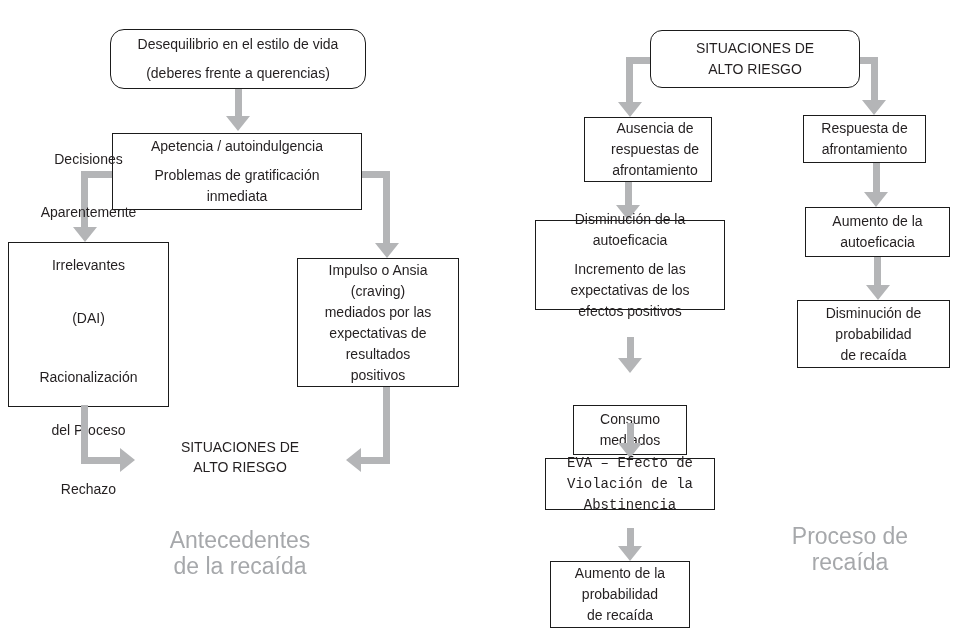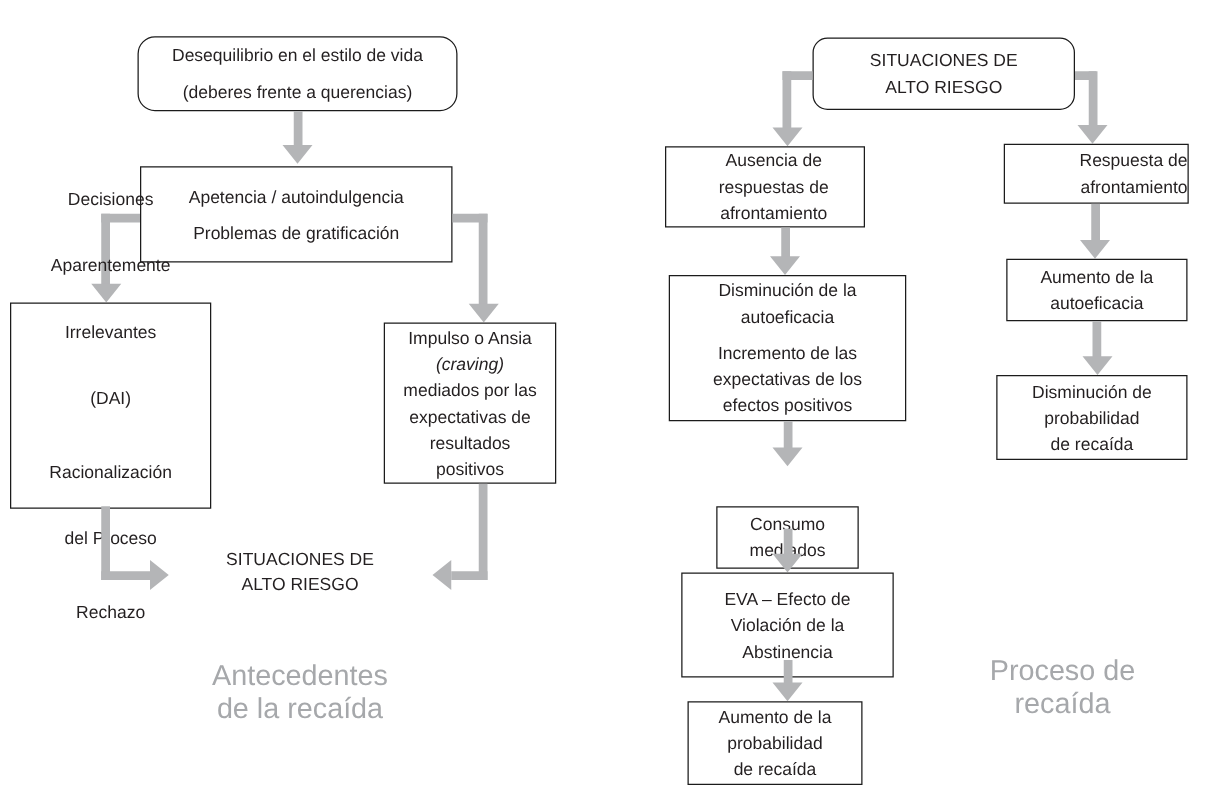--- a/index.html
+++ b/index.html
@@ -16,21 +16,21 @@
   }
   .box{
     position:absolute;box-sizing:border-box;border:1.5px solid var(--border-color);
     background:#fff;display:flex;flex-direction:column;justify-content:center;
     text-align:center;font-size:14px;line-height:21px;
   }
   .rounded{border-radius:14px;}
   .line{white-space:nowrap;}
   .gap{margin-top:8px;}
   .gap-sm{margin-top:6px;}
-  .italic{font-style:italic;}
+  .italic{}
   .shaft{position:absolute;background:var(--arrow-color);}
   .head{position:absolute;width:0;height:0;}
   .head-down{border-left:12px solid transparent;border-right:12px solid transparent;border-top:15px solid var(--arrow-color);}
   .head-right{border-top:12px solid transparent;border-bottom:12px solid transparent;border-left:15px solid var(--arrow-color);}
   .head-left{border-top:12px solid transparent;border-bottom:12px solid transparent;border-right:15px solid var(--arrow-color);}
   .flow-label{position:absolute;text-align:center;font-size:14px;line-height:20px;color:var(--text-color);}
   .caption{position:absolute;text-align:center;font-size:23px;line-height:26px;color:var(--caption-color);}
 </style>
 </head>
 <body>
@@ -43,20 +43,21 @@
   </div>
 
   <div>
     <div class="shaft" style="left:234.5px;top:89px;width:7px;height:28px;"></div>
     <div class="head head-down" style="left:226px;top:116px;"></div>
   </div>
 
   <div class="box" style="left:112px;top:133px;width:250px;height:77px;">
     <div class="line">Apetencia / autoindulgencia</div>
     <div class="line gap">Problemas de gratificación</div>
+    <div class="line">inmediata</div>
   </div>
 
   <div>
     <div class="shaft" style="left:81px;top:171px;width:31px;height:7px;"></div>
     <div class="shaft" style="left:81px;top:171px;width:7px;height:57px;"></div>
     <div class="head head-down" style="left:72.5px;top:227px;"></div>
   </div>
 
   <div>
     <div class="shaft" style="left:362px;top:171px;width:28px;height:7px;"></div>
@@ -67,21 +68,21 @@
   <div class="box" style="left:8px;top:242px;width:161px;height:165px;gap:32px;">
     <div class="line">Decisiones</div>
     <div class="line">Aparentemente</div>
     <div class="line">Irrelevantes</div>
     <div class="line">(DAI)</div>
     <div class="line gap-sm">Racionalización</div>
     <div class="line">del Proceso</div>
     <div class="line gap-sm">Rechazo</div>
   </div>
 
-  <div class="box" style="left:307px;top:258px;width:138px;height:129px;">
+  <div class="box" style="left:297px;top:258px;width:162px;height:129px;">
     <div class="line">Impulso o Ansia</div>
     <div class="line italic">(craving)</div>
     <div class="line">mediados por las</div>
     <div class="line">expectativas de</div>
     <div class="line">resultados</div>
     <div class="line">positivos</div>
   </div>
 
   <div>
     <div class="shaft" style="left:81px;top:405px;width:7px;height:58.5px;"></div>
@@ -115,32 +116,32 @@
     <div class="shaft" style="left:626px;top:56.5px;width:7px;height:47px;"></div>
     <div class="head head-down" style="left:617.5px;top:102px;"></div>
   </div>
 
   <div>
     <div class="shaft" style="left:860px;top:56.5px;width:17px;height:7px;"></div>
     <div class="shaft" style="left:870.5px;top:56.5px;width:7px;height:45px;"></div>
     <div class="head head-down" style="left:862px;top:100px;"></div>
   </div>
 
-  <div class="box" style="left:532px;top:117px;width:160px;height:65px;padding-left:14px;">
+  <div class="box" style="left:584px;top:117px;width:128px;height:65px;padding-left:14px;">
     <div class="line">Ausencia de</div>
     <div class="line">respuestas de</div>
     <div class="line">afrontamiento</div>
   </div>
 
   <div>
     <div class="shaft" style="left:624.5px;top:182px;width:7px;height:24px;"></div>
     <div class="head head-down" style="left:616px;top:205px;"></div>
   </div>
 
-  <div class="box" style="left:535px;top:220px;width:190px;height:117px;">
+  <div class="box" style="left:535px;top:220px;width:190px;height:90px;">
     <div class="line">Disminución de la</div>
     <div class="line">autoeficacia</div>
     <div class="line gap">Incremento de las</div>
     <div class="line">expectativas de los</div>
     <div class="line">efectos positivos</div>
   </div>
 
   <div>
     <div class="shaft" style="left:626.5px;top:337px;width:7px;height:22px;"></div>
     <div class="head head-down" style="left:618px;top:358px;"></div>
@@ -149,38 +150,38 @@
   <div class="box" style="left:573px;top:361px;width:114px;height:50px;margin-top:44px;">
     <div class="line">Consumo</div>
     <div class="line">mediados</div>
   </div>
 
   <div>
     <div class="shaft" style="left:626.5px;top:423px;width:7px;height:21px;"></div>
     <div class="head head-down" style="left:618px;top:443px;"></div>
   </div>
 
-  <div class="box" style="left:545px;top:458px;width:170px;height:84px;">
+  <div class="box" style="left:545px;top:458px;width:170px;height:52px;font-family:Liberation Mono, monospace;">
     <div class="line">EVA – Efecto de</div>
     <div class="line">Violación de la</div>
     <div class="line">Abstinencia</div>
   </div>
 
   <div>
     <div class="shaft" style="left:626.5px;top:528px;width:7px;height:19px;"></div>
     <div class="head head-down" style="left:618px;top:546px;"></div>
   </div>
 
   <div class="box" style="left:550px;top:561px;width:140px;height:67px;">
     <div class="line">Aumento de la</div>
     <div class="line">probabilidad</div>
     <div class="line">de recaída</div>
   </div>
 
-  <div class="box" style="left:803px;top:115px;width:148px;height:48px;align-items:flex-end;">
+  <div class="box" style="left:803px;top:115px;width:123px;height:48px;">
     <div class="line">Respuesta de</div>
     <div class="line">afrontamiento</div>
   </div>
 
   <div>
     <div class="shaft" style="left:872.5px;top:163px;width:7px;height:30px;"></div>
     <div class="head head-down" style="left:864px;top:192px;"></div>
   </div>
 
   <div class="box" style="left:805px;top:207px;width:145px;height:50px;">

